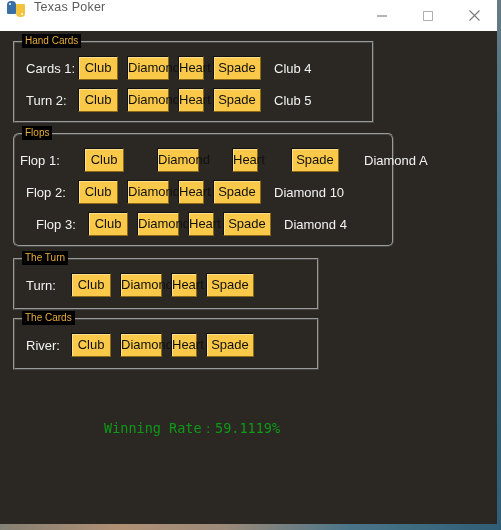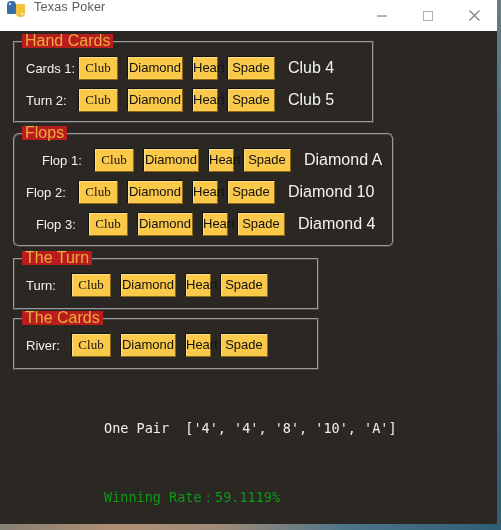--- a/index.html
+++ b/index.html
@@ -111,23 +111,23 @@
   .group {
     position: absolute;
     border: 2px ridge #9a9a9a;
     border-radius: 1px;
   }
   .group-title {
     position: absolute;
     top: -9px;
     left: 7px;
     padding: 0 3px;
-    background: #b91c1c;
+    background: #000000;
     color: #e8ad3c;
-    font-size: 16px;
+    font-size: 10px;
     line-height: 14px;
     white-space: nowrap;
   }
   .row {
     display: flex;
     align-items: center;
     position: absolute;
   }
   .row-label {
     color: #f2f2f2;
@@ -146,28 +146,28 @@
     border-right-color: #8a6a17;
     border-bottom-color: #8a6a17;
     box-shadow: inset 1px 1px 0 #fee08c;
     padding: 3px 0 4px 0;
     text-align: center;
     cursor: pointer;
     line-height: 15px;
     font-family: "Liberation Sans", sans-serif;
     box-sizing: border-box;
   }
-  .sbtn.club { width: 40px; font-family: Liberation Serif, serif; }
-  .sbtn.diamond { width: 56px; }
+  .sbtn.club { width: 40px; }
+  .sbtn.diamond { width: 42px; }
   .sbtn.heart { width: 26px; }
   .sbtn.spade { width: 48px; }
   .gap { width: 9px; flex: none; }
   .card-value {
     color: #f2f2f2;
-    font-size: 16px;
+    font-size: 13px;
     margin-left: 13px;
     white-space: nowrap;
   }
 
   
   .results {
     position: absolute;
     left: 104px;
     top: 340px;
     font-family: "DejaVu Sans Mono", "Liberation Mono", monospace;
@@ -238,21 +238,21 @@
         <button class="sbtn heart">Heart</button>
           <div class="gap"></div>
         <button class="sbtn spade">Spade</button>
         <span class="card-value">Club 5</span>
       </div>
     </div>
 
     <div class="group" id="g-flops" style="left:13px; top:102px; width:377px; height:110px;border-radius:6px;">
       <div class="group-title">Flops</div>
 
-      <div class="row" style="left:27px; top:13px;">
+      <div class="row" style="left:5px; top:13px;gap:12px;">
         <div class="row-label">Flop 1:</div>
         <button class="sbtn club">Club</button>
           <div class="gap"></div>
         <button class="sbtn diamond">Diamond</button>
           <div class="gap"></div>
         <button class="sbtn heart">Heart</button>
           <div class="gap"></div>
         <button class="sbtn spade">Spade</button>
         <span class="card-value">Diamond A</span>
       </div>
@@ -308,19 +308,18 @@
         <button class="sbtn diamond">Diamond</button>
           <div class="gap"></div>
         <button class="sbtn heart">Heart</button>
           <div class="gap"></div>
         <button class="sbtn spade">Spade</button>
         <span class="card-value"></span>
       </div>
     </div>
 
     <div class="results">
-      <div class="res-hand">One Pair  ['4', '4', '8', '10', 'A']</div>
       <div class="res-win">Winning Rate：59.1119%</div>
       
     </div>
 
   </div>
 </div>
 
 </body></html>

